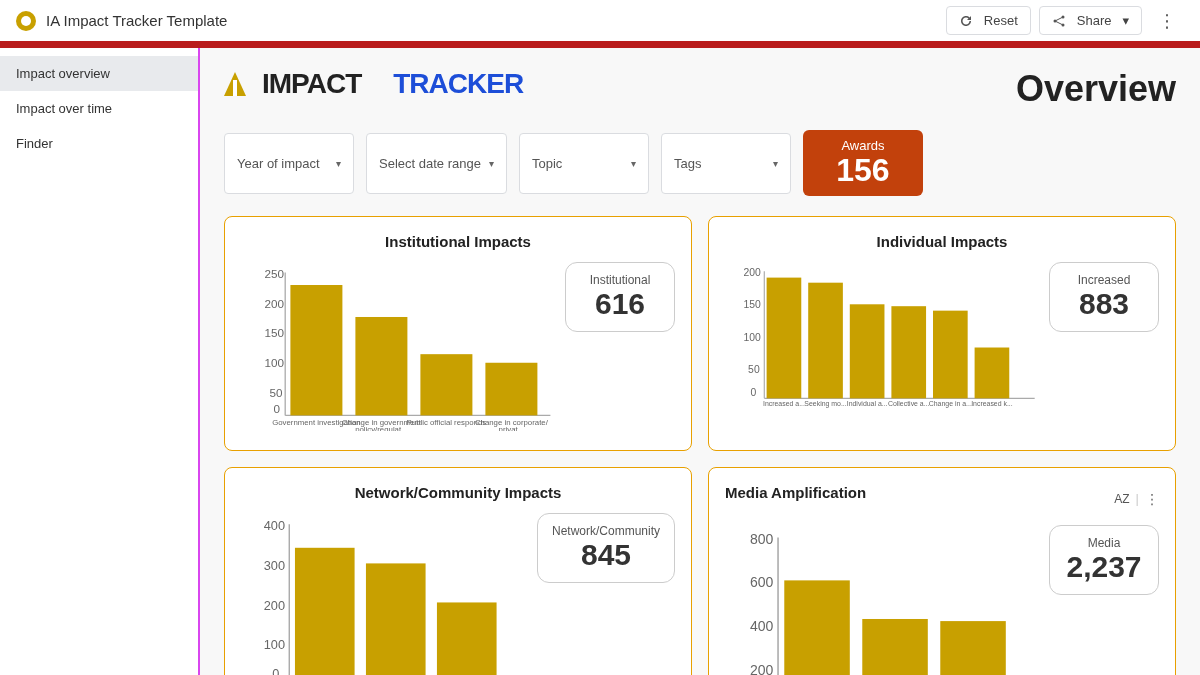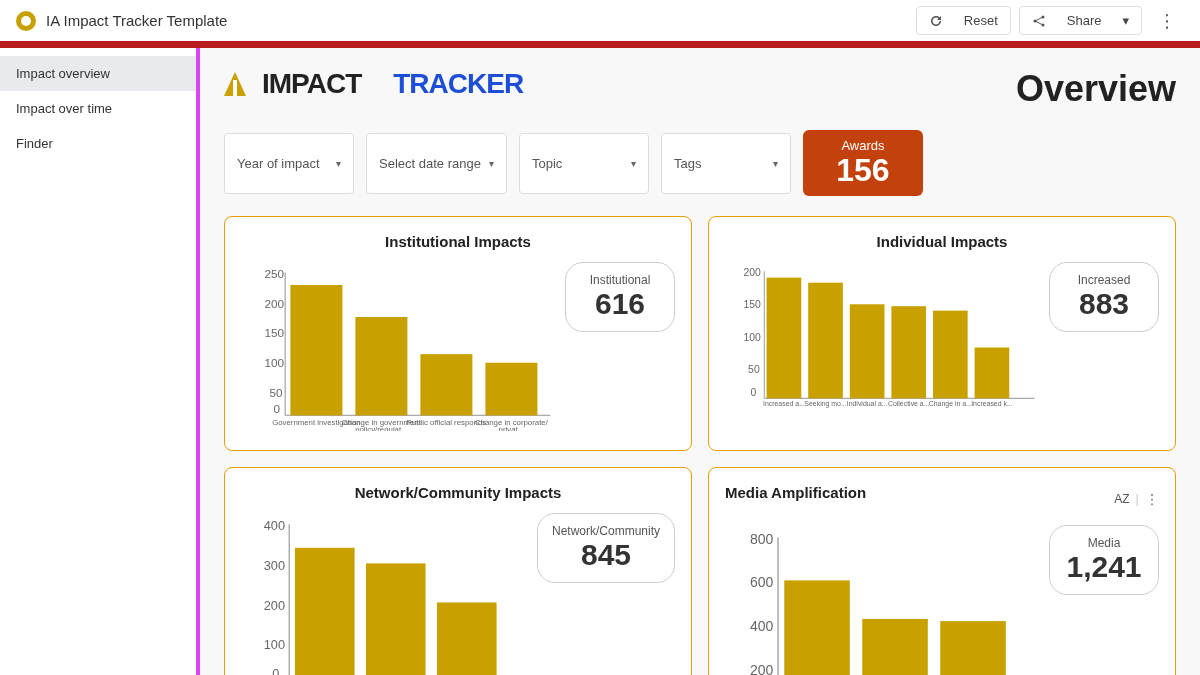--- a/index.html
+++ b/index.html
@@ -8,29 +8,29 @@
     
     .topbar {
       display: flex; align-items: center; justify-content: space-between;
       background: #fff; height: 48px; padding: 0 16px;
       border-bottom: 7px solid #b91c1c;
     }
     .topbar-left { display: flex; align-items: center; gap: 10px; }
     .topbar-logo-icon { width: 20px; height: 20px; background: #c8a000; border-radius: 50%; display:flex; align-items:center; justify-content:center; }
     .topbar-title { font-size: 15px; font-weight: 500; color: #333; }
     .topbar-right { display: flex; align-items: center; gap: 8px; }
-    .btn-reset, .btn-share { display: flex; align-items: center; gap: 21px; border: 1px solid #dadce0; border-radius: 4px; padding: 6px 12px; background: #fff; font-size: 13px; cursor: pointer; color: #444; }
+    .btn-reset, .btn-share { display: flex; align-items: center; gap: 11px; border: 1px solid #dadce0; border-radius: 4px; padding: 6px 12px; background: #fff; font-size: 13px; cursor: pointer; color: #444; }
     .btn-share { background: #fff; }
     .btn-more { border: none; background: transparent; cursor: pointer; font-size: 18px; color: #555; padding: 4px 8px; }
 
     
     .layout { display: flex; height: calc(100vh - 48px); }
 
     
-    .sidebar { width: 200px; background: #fff; border-right: 4px solid #d946ef; padding-top: 8px; flex-shrink: 0; }
+    .sidebar { width: 200px; background: #fff; border-right: 2px solid #d946ef; padding-top: 8px; flex-shrink: 0; }
     .sidebar-item { padding: 10px 16px; cursor: pointer; font-size: 13px; color: #333; }
     .sidebar-item.active { background: #e8eaed; font-weight: 500; }
 
     
     .main { flex: 1; overflow-y: auto; background: #f8f8f8; padding: 20px 24px; }
 
     
     .header-row { display: flex; align-items: flex-start; justify-content: space-between; margin-bottom: 20px; }
     .logo-area { display: flex; align-items: center; gap: 6px; }
 
@@ -41,21 +41,21 @@
     .awards-badge { background: #c2410c; color: #fff; border-radius: 6px; padding: 8px 20px; text-align: center; min-width: 120px; }
     .awards-badge .awards-label { font-size: 13px; font-weight: 500; }
     .awards-badge .awards-count { font-size: 32px; font-weight: 700; line-height: 1.1; }
 
     
     .charts-grid { display: grid; grid-template-columns: 1fr 1fr; gap: 16px; }
     .chart-card { background: #fff; border: 1.5px solid #e8a000; border-radius: 8px; padding: 16px; }
     .chart-title { font-size: 15px; font-weight: 600; text-align: center; margin-bottom: 12px; color: #222; }
     .chart-area { display: flex; gap: 12px; align-items: flex-start; }
     .bar-chart { flex: 1; position: relative; }
-    .chart-count-box { border: 1.5px solid #ccc; border-radius: 18px; padding: 10px 14px; text-align: center; min-width: 110px; }
+    .chart-count-box { border: 1.5px solid #ccc; border-radius: 12px; padding: 10px 14px; text-align: center; min-width: 110px; }
     .chart-count-label { font-size: 12px; color: #555; }
     .chart-count-value { font-size: 30px; font-weight: 700; color: #333; }
 
     
     .bar-svg { width: 100%; }
 
     .y-axis-label { font-size: 9px; fill: #666; }
     .bar { fill: #c8a000; }
     .axis-line { stroke: #aaa; stroke-width: 1; }
 
@@ -282,21 +282,21 @@
 
               <rect x="38" y="35.5" width="42" height="82.5" class="bar"></rect>
 
               <rect x="88" y="60.25" width="42" height="57.75" class="bar"></rect>
 
               <rect x="138" y="61.6" width="42" height="56.4" class="bar"></rect>
             </svg>
           </div>
           <div class="chart-count-box">
             <div class="chart-count-label">Media</div>
-            <div class="chart-count-value">1,241</div>
+            <div class="chart-count-value">2,237</div>
           </div>
         </div>
       </div>
 
     </div>
 
   </div>
 </div>
 
 </body></html>

